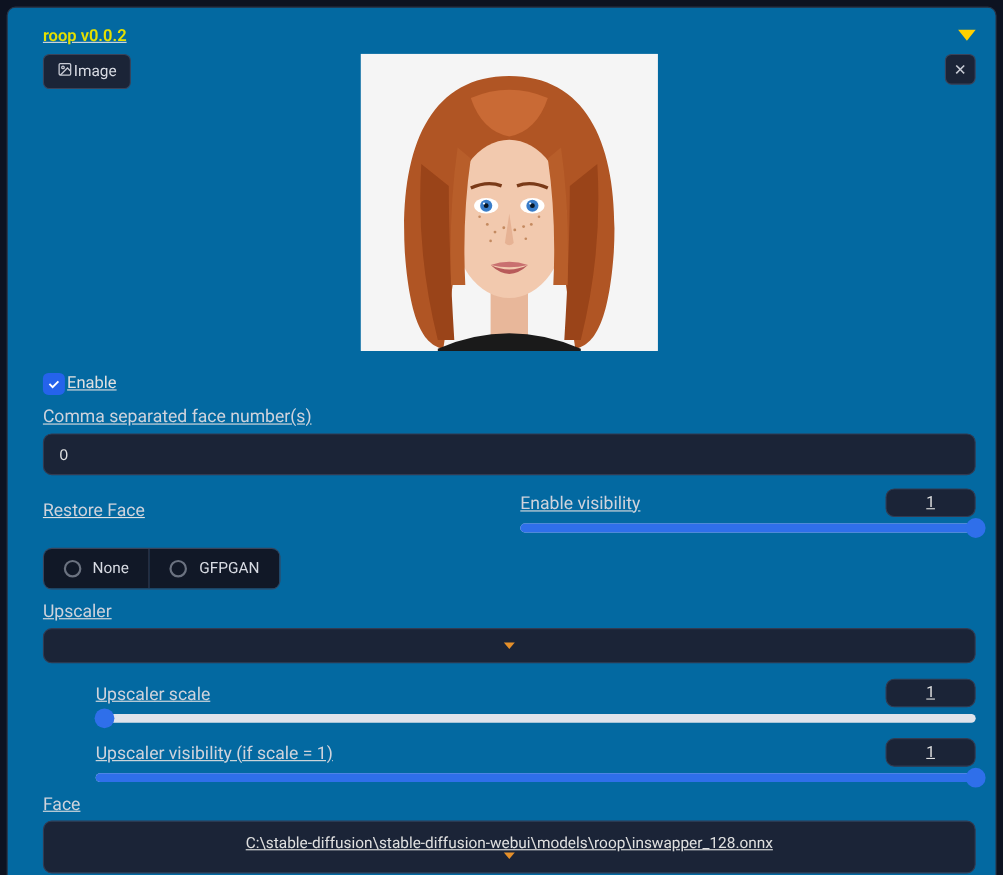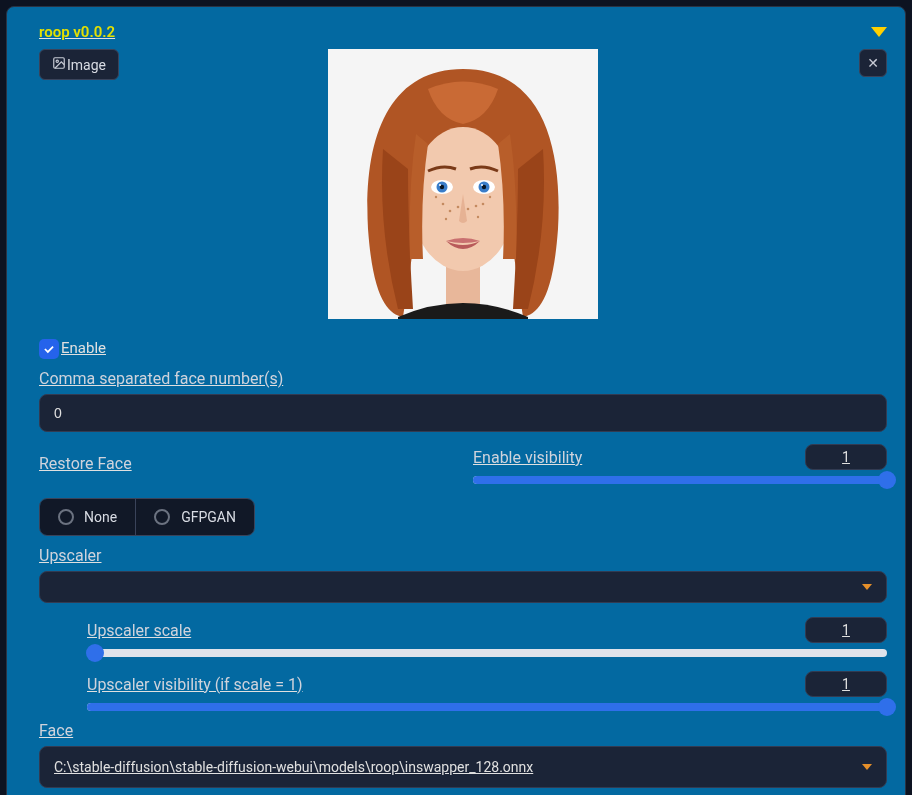--- a/index.html
+++ b/index.html
@@ -195,20 +195,21 @@
     width: 100%;
     background: #1b2437;
     border: 1px solid #323b52;
     border-radius: 8px;
     padding: 12px 14px;
     display: flex;
     align-items: center;
     justify-content: space-between;
     cursor: pointer;
     margin-top: 4px;
+    flex-direction: column;
   }
   .select-text { color: #e0e0e0; font-size: 14px; }
   .select-caret {
     width: 0; height: 0;
     border-left: 5px solid transparent;
     border-right: 5px solid transparent;
     border-top: 6px solid #e58f2a;
   }
   .section { }
 </style>

